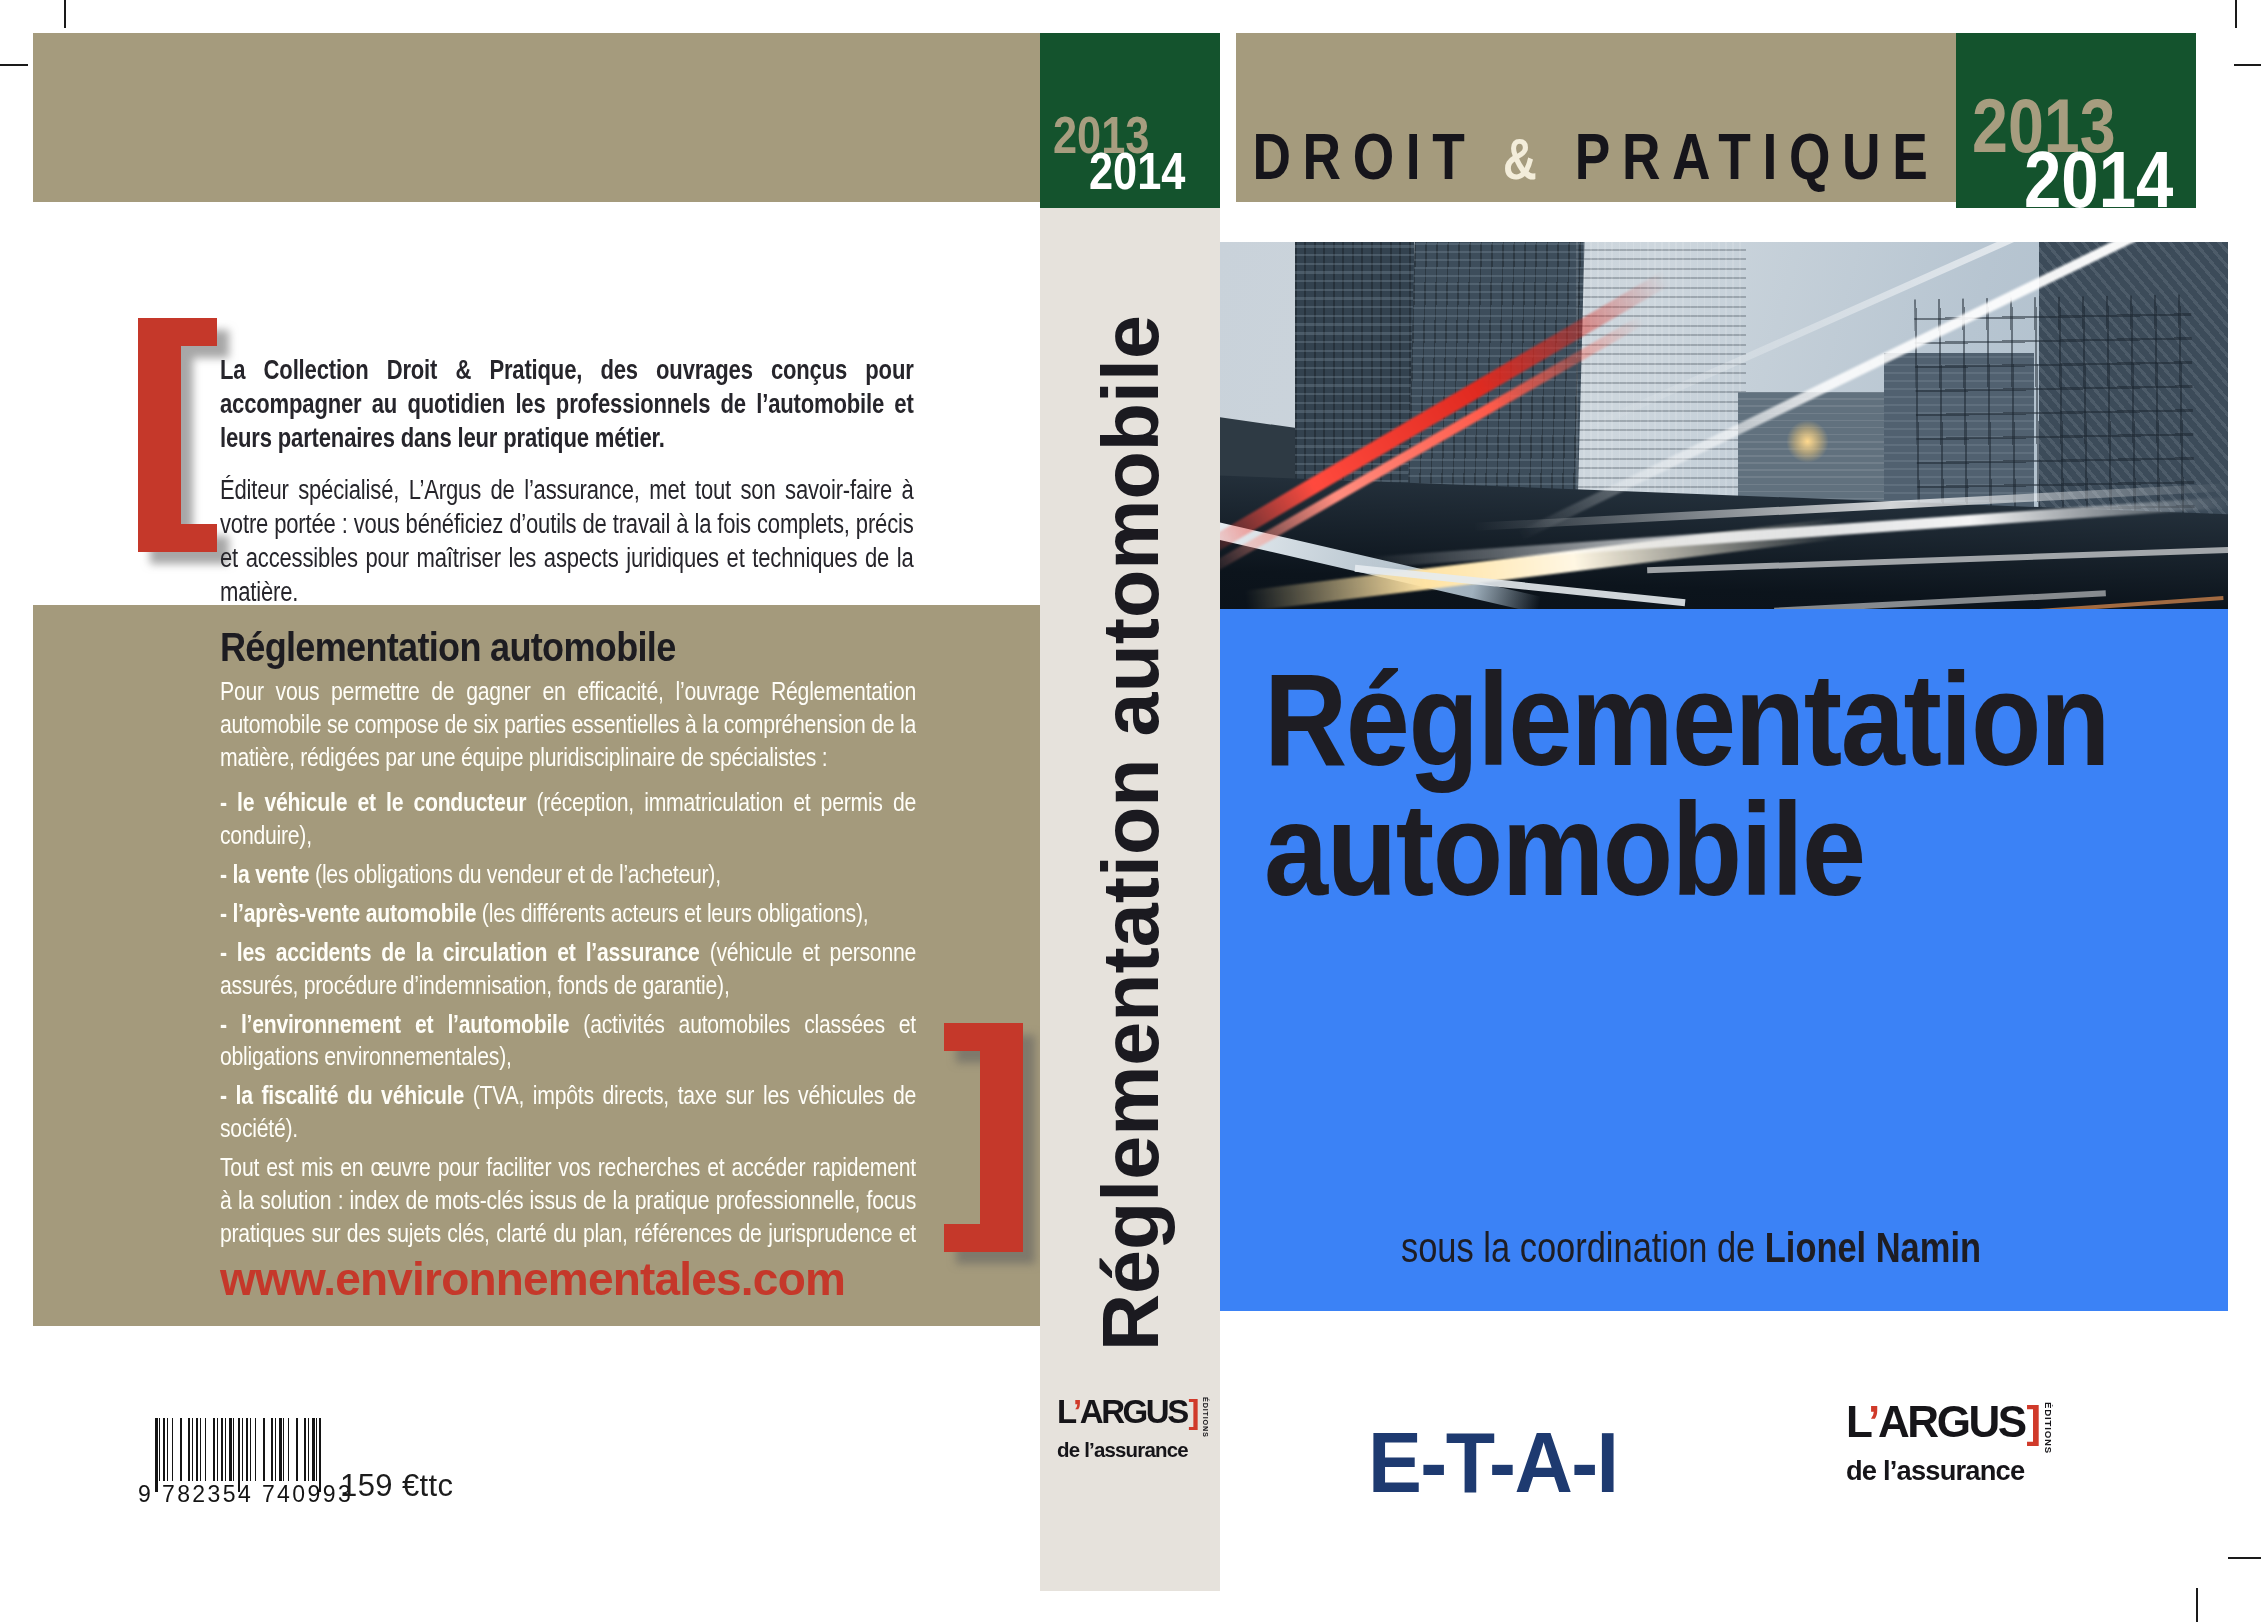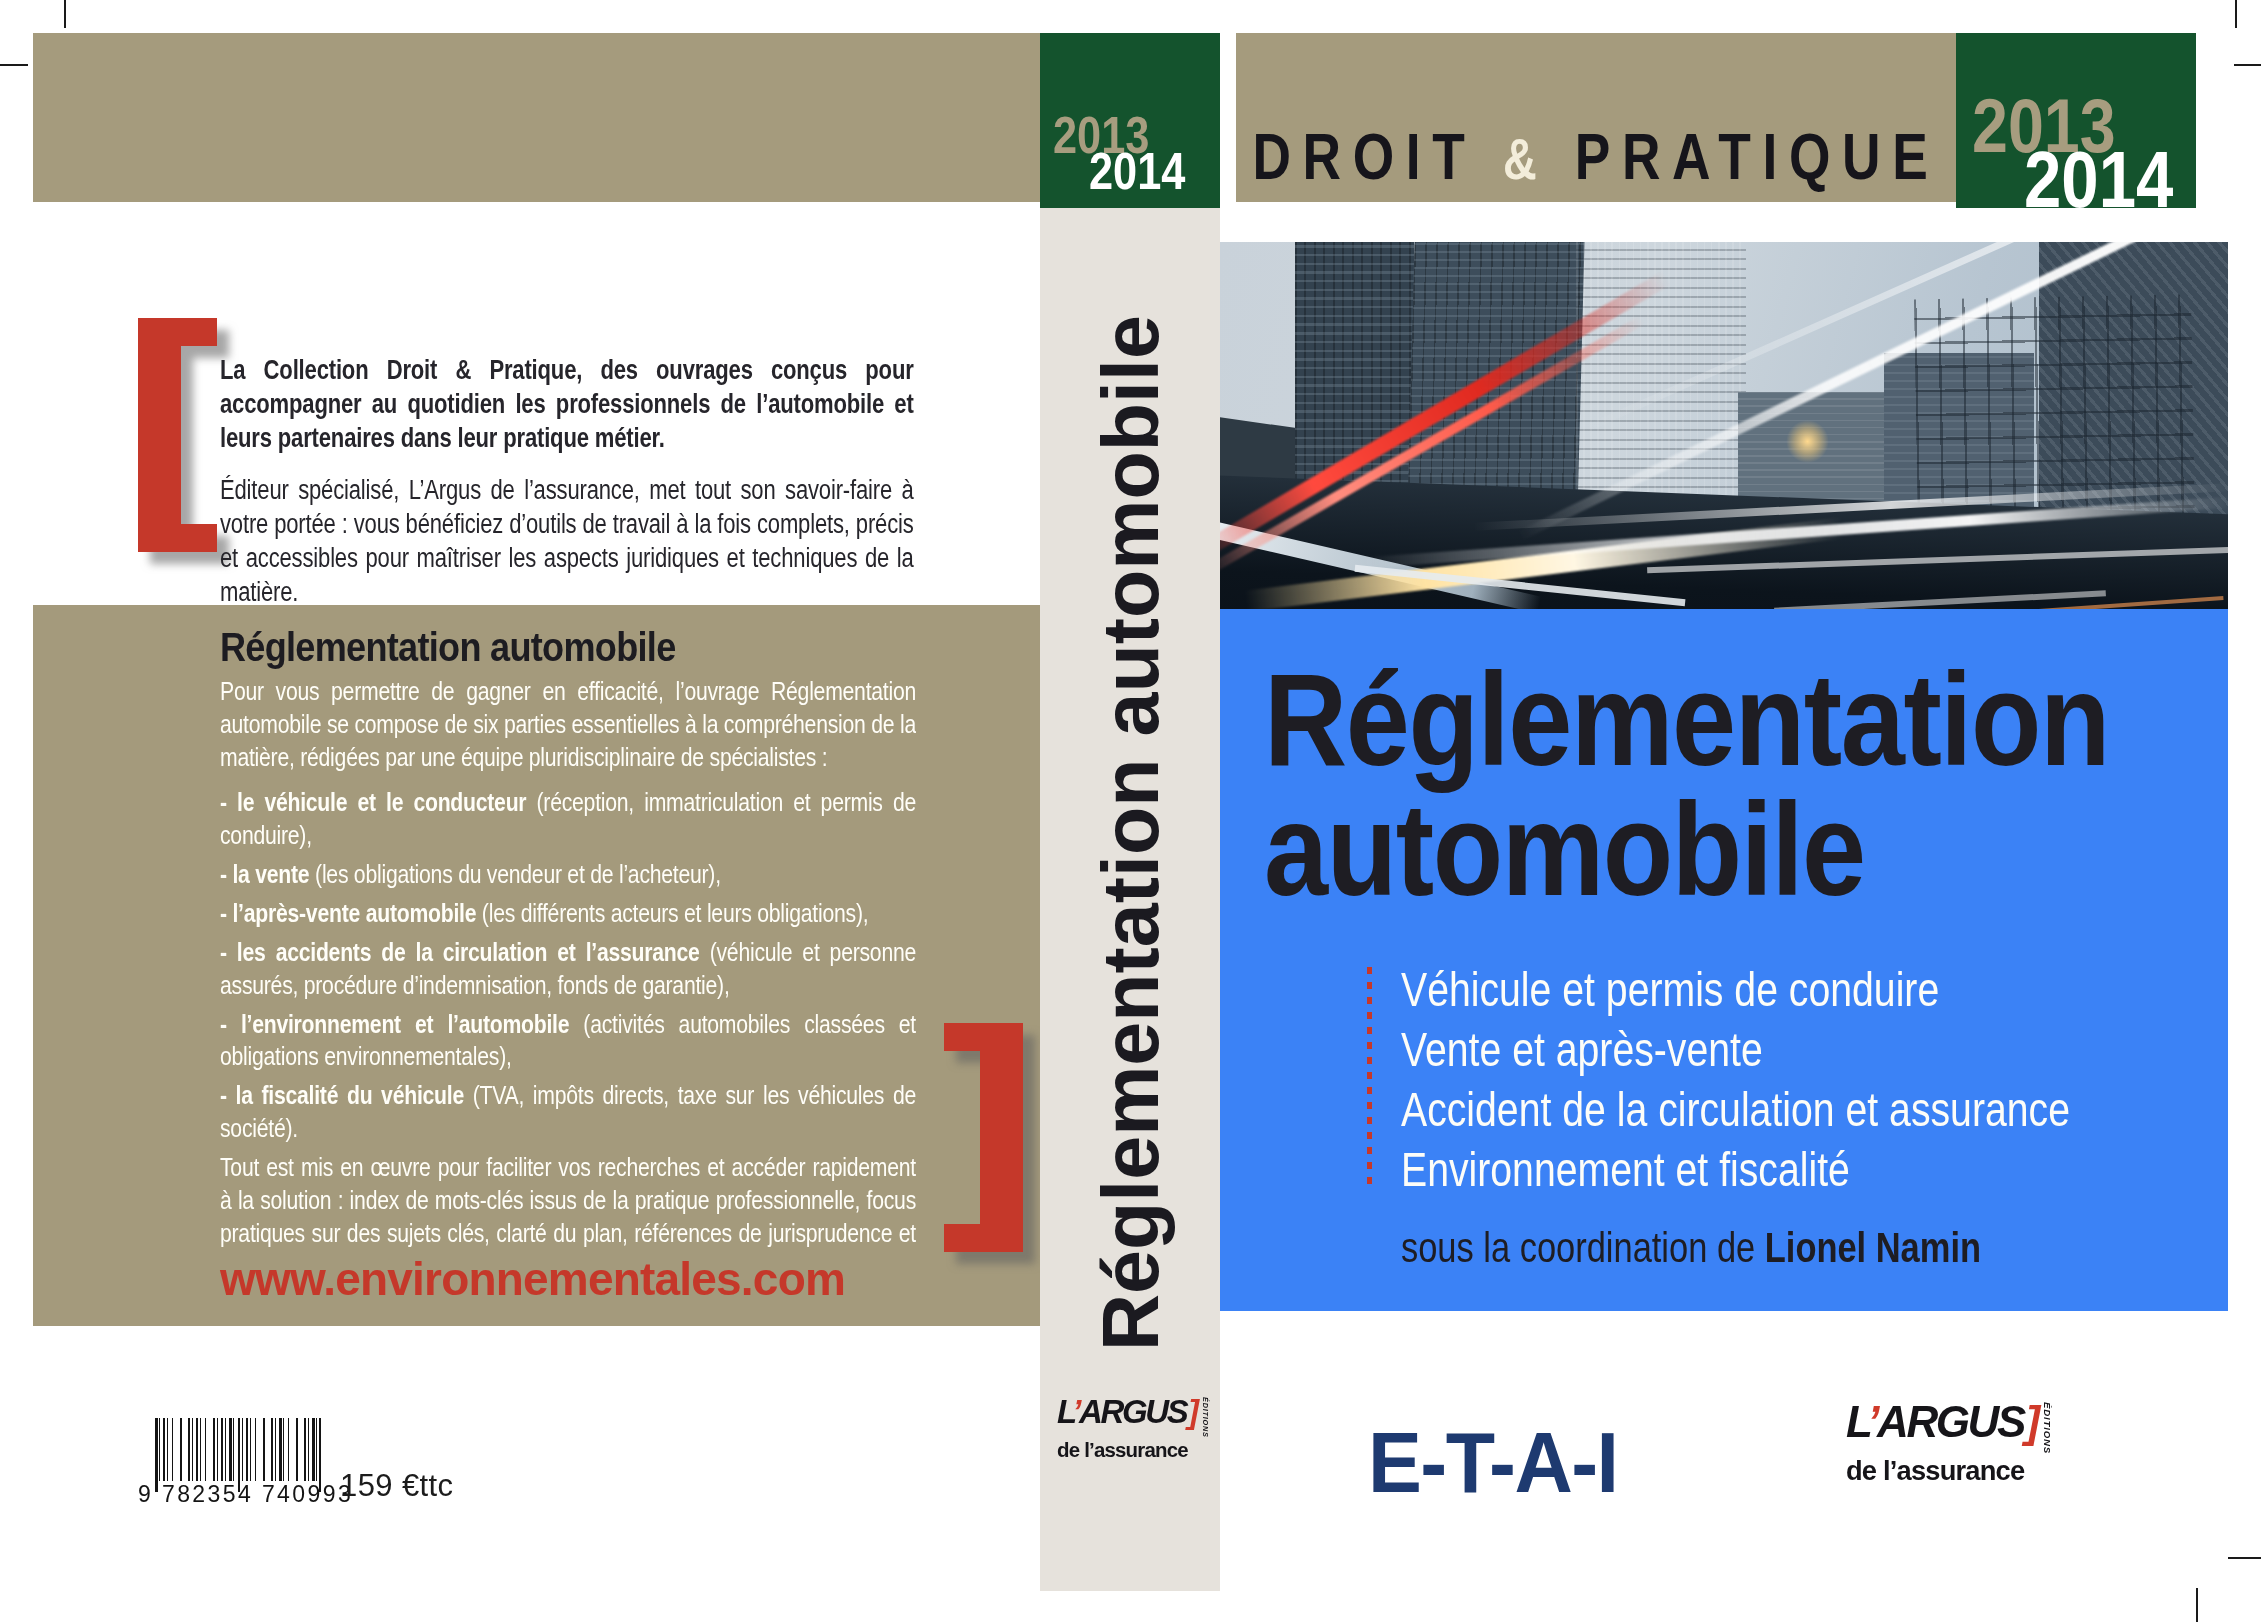--- a/index.html
+++ b/index.html
@@ -57,21 +57,21 @@
   .barcode .digits{position:absolute;left:0;top:65px;width:198px;color:#141414;font-size:23px;letter-spacing:2.4px;white-space:nowrap;}
   .price{position:absolute;left:340px;top:1468px;color:#1c1c1c;font-size:31px;letter-spacing:0.4px;}
 
   
   .spine-body{position:absolute;left:1040px;top:208px;width:180px;height:1383px;background:#e6e2dc;}
   .spine-title{position:absolute;left:45px;top:1143px;transform:rotate(-90deg);transform-origin:0 0;
                font-size:79px;font-weight:700;color:#1b1a20;white-space:nowrap;letter-spacing:0;}
 
   
   .argus-logo{position:absolute;color:#161519;line-height:1;}
-  .argus-top{display:flex;align-items:flex-start;font-style:italic;}
+  .argus-top{display:flex;align-items:flex-start;}
   .argus-word{font-weight:700;letter-spacing:-2.4px;font-size:1em;}
   .argus-word .red{color:#d03a2a;}
   .argus-bracket{color:#d03a2a;font-weight:700;font-size:1em;margin-left:1.6px;}
   .argus-editions{writing-mode:vertical-rl;font-size:.22em;font-weight:700;letter-spacing:0.8px;margin-left:2.4px;margin-top:1.6px;}
   .argus-sub{font-weight:700;font-size:.62em;letter-spacing:-0.8px;margin-top:3.2px;}
   .logo-spine{left:1057px;top:1395px;font-size:33px;}
   .logo-front{left:1846px;top:1400px;font-size:44px;}
 
   
   .photo{position:absolute;left:1220px;top:242px;width:1008px;height:367px;overflow:hidden;
@@ -233,27 +233,20 @@
     <div class="ph-lane"></div>
     <div class="ph-lane2"></div>
     <div class="ph-orange"></div>
   </div>
 
   <div class="front-panel">
     <div class="front-title">
       <div>Réglementation</div>
       <div>automobile</div>
     </div>
-    <div class="topics">
-      <div class="dotline"></div>
-      <div class="topic">Véhicule et permis de conduire</div>
-      <div class="topic">Vente et après-vente</div>
-      <div class="topic">Accident de la circulation et assurance</div>
-      <div class="topic">Environnement et fiscalité</div>
-    </div>
     <div class="coord">
       <span>sous la coordination de </span><b>Lionel Namin</b>
     </div>
   </div>
 
   <div class="etai">E-T-A-I</div>
 
   <div class="argus-logo logo-front">
     <div class="argus-top">
       <span class="argus-word"><span>L</span><span class="red">’</span><span>ARGUS</span></span>

